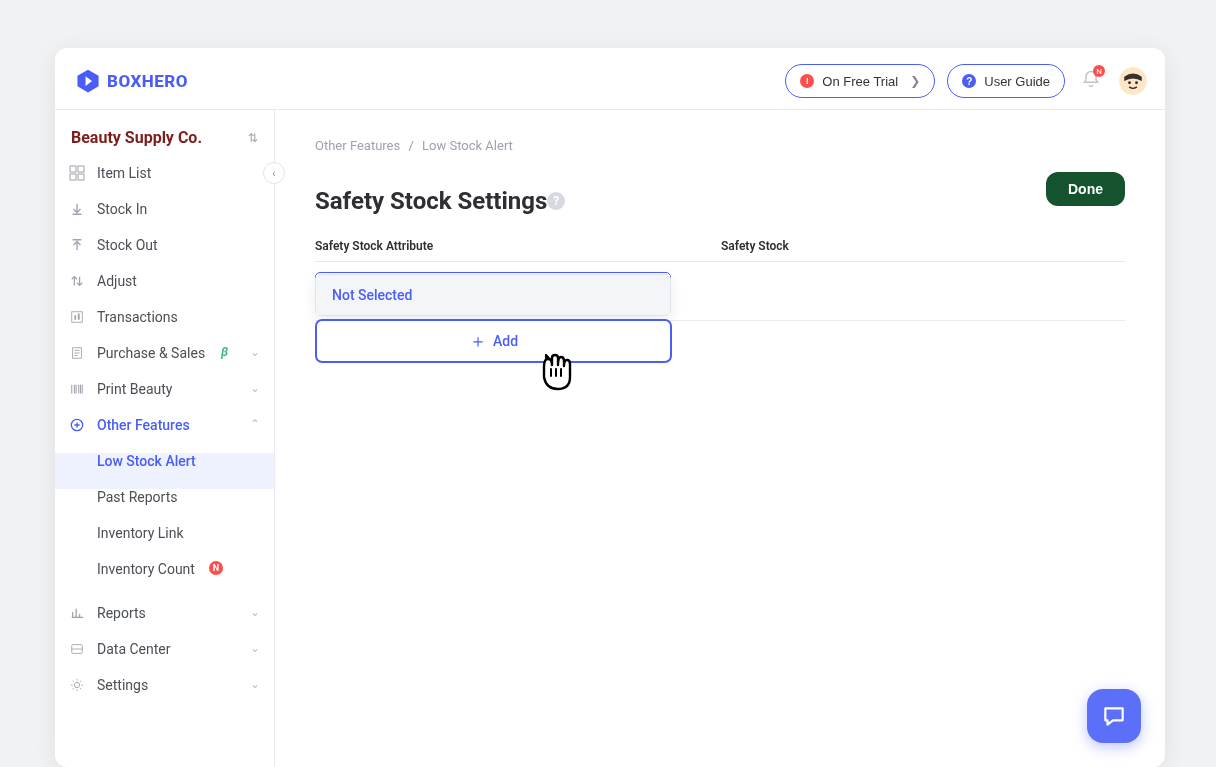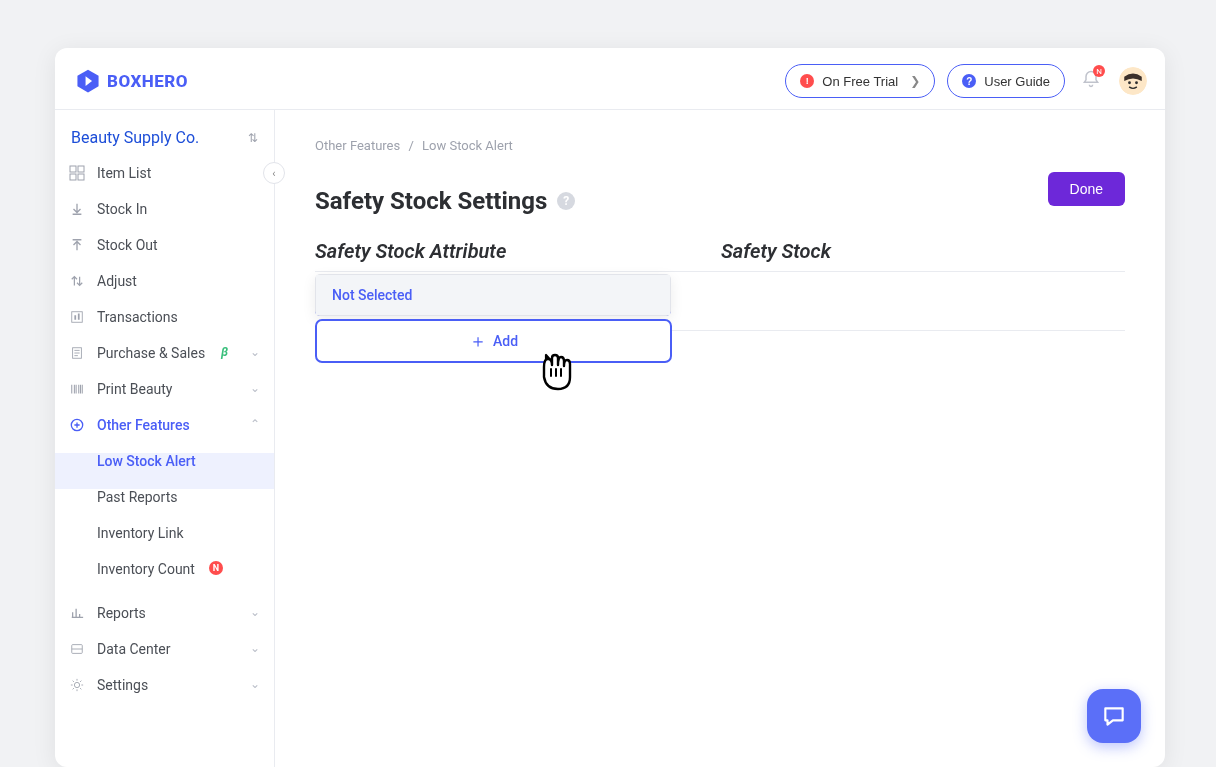--- a/index.html
+++ b/index.html
@@ -117,22 +117,22 @@
     }
     .company-select {
       display: flex;
       align-items: center;
       justify-content: space-between;
       padding: 0 16px 18px 16px;
       cursor: pointer;
     }
     .company-name {
       font-size: 16px;
-      font-weight: 400;
-      color: #1d4ed8;
+      font-weight: 700;
+      color: #7f1d1d;
     }
     .updown { color: #9ea2ad; font-size: 12px; }
     .nav-item, .nav-subitem {
       display: flex;
       align-items: flex-start;
       height: 36px;
       padding: 0 14px;
       font-size: 14px;
       color: #4b4f56;
       cursor: pointer;
@@ -185,49 +185,47 @@
       display: flex;
       align-items: center;
       justify-content: space-between;
     }
     .page-title {
       font-size: 24px;
       font-weight: 700;
       color: #2d2f33;
       display: flex;
       align-items: center;
-      gap: 10px;
       margin-top: 24px;
     }
     .help-circle {
       width: 18px; height: 18px; border-radius: 50%;
       background: #d6d9e0; color: #fff;
       font-size: 12px; font-weight:700;
       display:flex; align-items:center; justify-content:center;
     }
     .done-btn {
-      background: #6d28d9;
+      background: #14532d;
       color: #fff;
       border: none;
       height: 34px;
       padding: 0 22px;
-      border-radius: 6px;
+      border-radius: 12px;
       font-size: 14px;
-      font-weight: 400;
+      font-weight: 700;
       cursor: pointer;
     }
     .columns {
       display: flex;
       margin-top: 24px;
       border-bottom: 1px solid #e9ebf0;
       padding-bottom: 8px;
-      font-size: 20px;
+      font-size: 12px;
       font-weight: 600;
       color: #2d2f33;
-      font-style: italic;
     }
     .col-attr { width: 406px; }
     .col-stock { flex: 1; }
     .select-box {
       margin-top: 10px;
       width: 356px;
       height: 34px;
       border: 1.5px solid #4a5ef6;
       border-radius: 5px;
       background: #fff;

